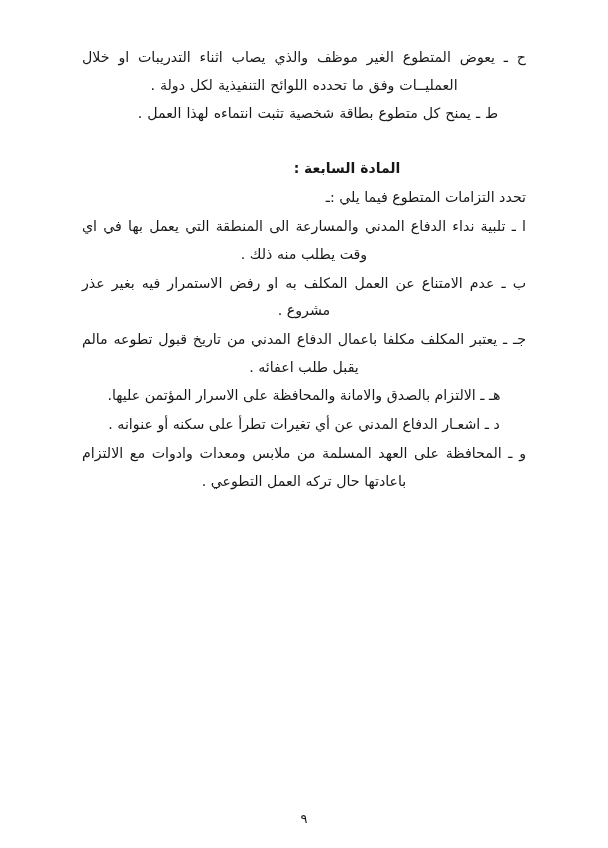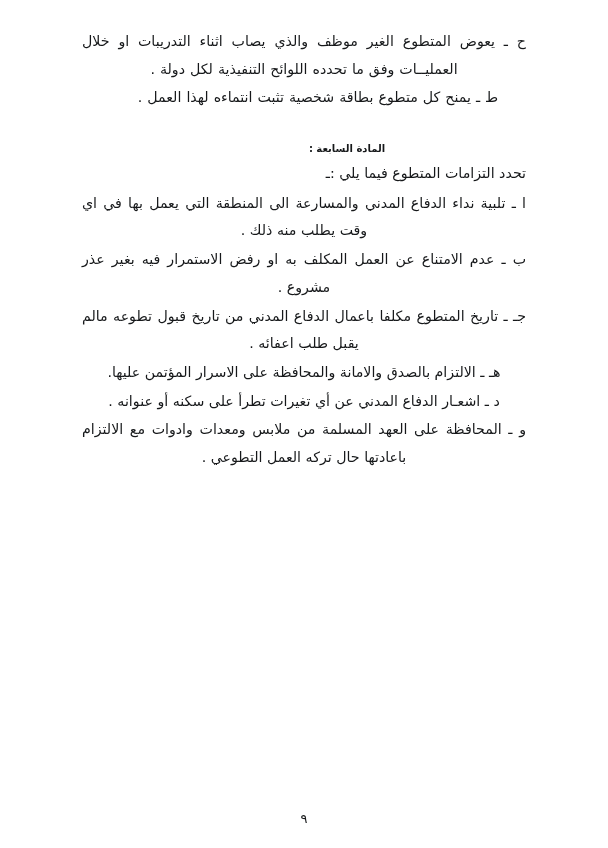--- a/index.html
+++ b/index.html
@@ -12,21 +12,21 @@
     background: #ffffff;
     font-family: "DejaVu Sans", "Liberation Sans", sans-serif;
     color: #16181a;
     overflow: hidden;
   }
   .page {
     position: relative;
     width: 608px;
     height: 848px;
     box-sizing: border-box;
-    padding: 28px 82px 0 82px;
+    padding: 44px 82px 0 82px;
   }
   .doc-body {
     direction: rtl;
     text-align: right;
   }
   .para {
     font-size: 14.2px;
     line-height: 1.95;
     margin: 0 0 1px 0;
     text-align: right;
@@ -34,21 +34,21 @@
     word-spacing: 0.5px;
   }
   .para.justified {
     text-align: justify;
     text-align-last: center;
   }
   .section-gap {
     height: 26px;
   }
   .heading {
-    font-size: 10px;
+    font-size: 14px;
     font-weight: bold;
     line-height: 1.9;
     margin: 0 0 2px 0;
     text-align: center;
     padding-left: 86px;
   }
   .intro {
     font-size: 14.2px;
     line-height: 1.95;
     margin: 0 0 2px 0;
@@ -86,21 +86,21 @@
     <div class="section-gap"></div>
 
     <p class="heading">المادة السابعة :</p>
 
     <p class="intro">تحدد التزامات المتطوع فيما يلي :ـ</p>
 
     <p class="item">ا  ـ تلبية نداء الدفاع المدني والمسارعة الى المنطقة التي يعمل بها في اي وقت يطلب منه ذلك .</p>
 
     <p class="item">ب ـ عدم الامتناع عن العمل المكلف به او رفض الاستمرار فيه بغير عذر مشروع .</p>
 
-    <p class="item">جـ ـ تاريخ المتطوع مكلفا باعمال الدفاع المدني من تاريخ قبول تطوعه مالم يقبل طلب اعفائه .</p>
+    <p class="item">جـ ـ يعتبر المكلف مكلفا باعمال الدفاع المدني من تاريخ قبول تطوعه مالم يقبل طلب اعفائه .</p>
 
     <p class="item">هـ ـ الالتزام بالصدق والامانة والمحافظة على الاسرار المؤتمن عليها.</p>
 
     <p class="item">د ـ اشعـار الدفاع المدني عن أي تغيرات تطرأ على سكنه أو عنوانه .</p>
 
     <p class="item">و ـ المحافظة على العهد المسلمة من ملابس ومعدات وادوات مع الالتزام باعادتها حال تركه العمل التطوعي .</p>
 
   </div>
 
   <div class="page-number">٩</div>

